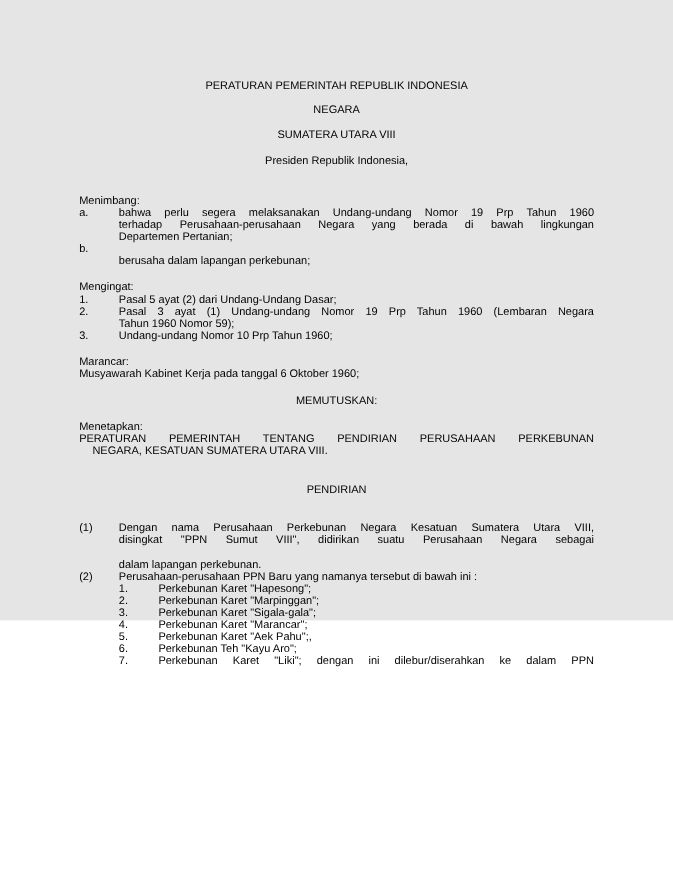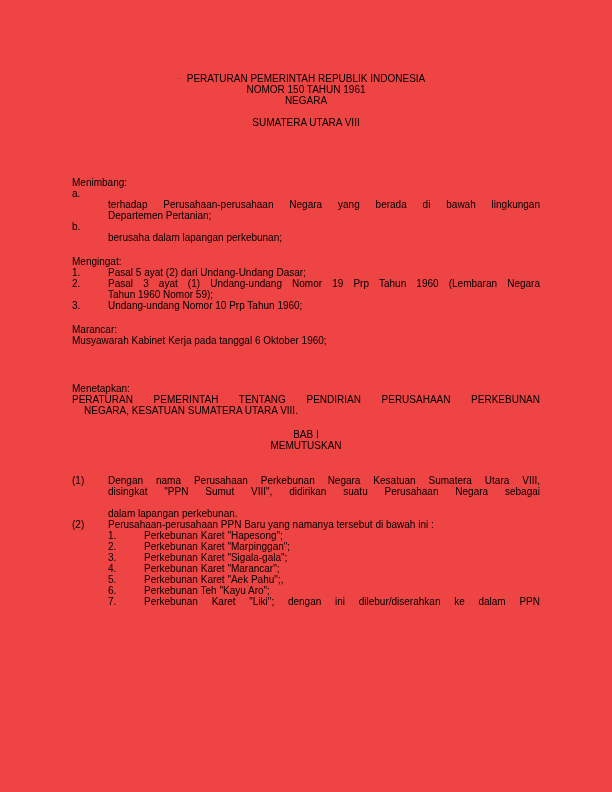--- a/index.html
+++ b/index.html
@@ -1,60 +1,61 @@
 <!DOCTYPE html>
 <html><head>
   <meta charset="utf-8">
   <style>
     html, body { margin: 0; padding: 0; background: #ffffff; }
     body { width: 612px; height: 792px; position: relative; overflow: hidden;
            font-family: "Liberation Sans", sans-serif; font-size: 10px; color: #000; }
-    .page { position: absolute; left: 0; top: 0; width: 612px; height: 792px; background: #ef4444; }
+    .page { position: absolute; left: 0; top: 0; width: 612px; height: 564px; background: #e5e5e5; }
     .line { position: absolute; white-space: nowrap; line-height: 11px; height: 11px; }
     .center { left: 0; width: 612px; text-align: center; }
     .just { text-align: justify; text-align-last: justify; white-space: nowrap; }
     .marker { position: absolute; line-height: 11px; }
   </style>
 </head>
 <body>
 
 <div class="page">
 
   <div class="line center" style="top:73px">PERATURAN PEMERINTAH REPUBLIK INDONESIA</div>
-  <div class="line center" style="top:84px">NOMOR 150 TAHUN 1961</div>
   <div class="line center" style="top:95px">NEGARA</div>
   <div class="line center" style="top:117px">SUMATERA UTARA VIII</div>
 
+  <div class="line center" style="top:141px">Presiden Republik Indonesia,</div>
 
   <div class="line" style="left:72px; top:177px">Menimbang:</div>
   <div class="marker" style="left:72px; top:188px">a.</div>
+  <div class="line just" style="left:108px; width:432px; top:188px">bahwa perlu segera melaksanakan Undang-undang Nomor 19 Prp Tahun 1960</div>
   <div class="line just" style="left:108px; width:432px; top:199px">terhadap Perusahaan-perusahaan Negara yang berada di bawah lingkungan</div>
   <div class="line" style="left:108px; top:210px">Departemen Pertanian;</div>
   <div class="marker" style="left:72px; top:221px">b.</div>
   <div class="line" style="left:108px; top:232px">berusaha dalam lapangan perkebunan;</div>
 
   <div class="line" style="left:72px; top:256px">Mengingat:</div>
   <div class="marker" style="left:72px; top:267px">1.</div>
   <div class="line" style="left:108px; top:267px">Pasal 5 ayat (2) dari Undang-Undang Dasar;</div>
   <div class="marker" style="left:72px; top:278px">2.</div>
   <div class="line just" style="left:108px; width:432px; top:278px">Pasal 3 ayat (1) Undang-undang Nomor 19 Prp Tahun 1960 (Lembaran Negara</div>
   <div class="line" style="left:108px; top:289px">Tahun 1960 Nomor 59);</div>
   <div class="marker" style="left:72px; top:300px">3.</div>
   <div class="line" style="left:108px; top:300px">Undang-undang Nomor 10 Prp Tahun 1960;</div>
 
   <div class="line" style="left:72px; top:324px">Marancar:</div>
   <div class="line" style="left:72px; top:335px">Musyawarah Kabinet Kerja pada tanggal 6 Oktober 1960;</div>
 
+  <div class="line center" style="top:359px">MEMUTUSKAN:</div>
 
   <div class="line" style="left:72px; top:383px">Menetapkan:</div>
   <div class="line just" style="left:72px; width:468px; top:394px">PERATURAN PEMERINTAH TENTANG PENDIRIAN PERUSAHAAN PERKEBUNAN</div>
   <div class="line" style="left:84px; top:405px">NEGARA, KESATUAN SUMATERA UTARA VIII.</div>
 
-  <div class="line center" style="top:429px">BAB I</div>
-  <div class="line center" style="top:440px">MEMUTUSKAN</div>
+  <div class="line center" style="top:440px">PENDIRIAN</div>
 
 
   <div class="marker" style="left:72px; top:475px">(1)</div>
   <div class="line just" style="left:108px; width:432px; top:475px">Dengan nama Perusahaan Perkebunan Negara Kesatuan Sumatera Utara VIII,</div>
   <div class="line just" style="left:108px; width:432px; top:486px">disingkat "PPN Sumut VIII", didirikan suatu Perusahaan Negara sebagai</div>
   <div class="line" style="left:108px; top:508px">dalam lapangan perkebunan.</div>
 
   <div class="marker" style="left:72px; top:519px">(2)</div>
   <div class="line" style="left:108px; top:519px">Perusahaan-perusahaan PPN Baru yang namanya tersebut di bawah ini :</div>
 

